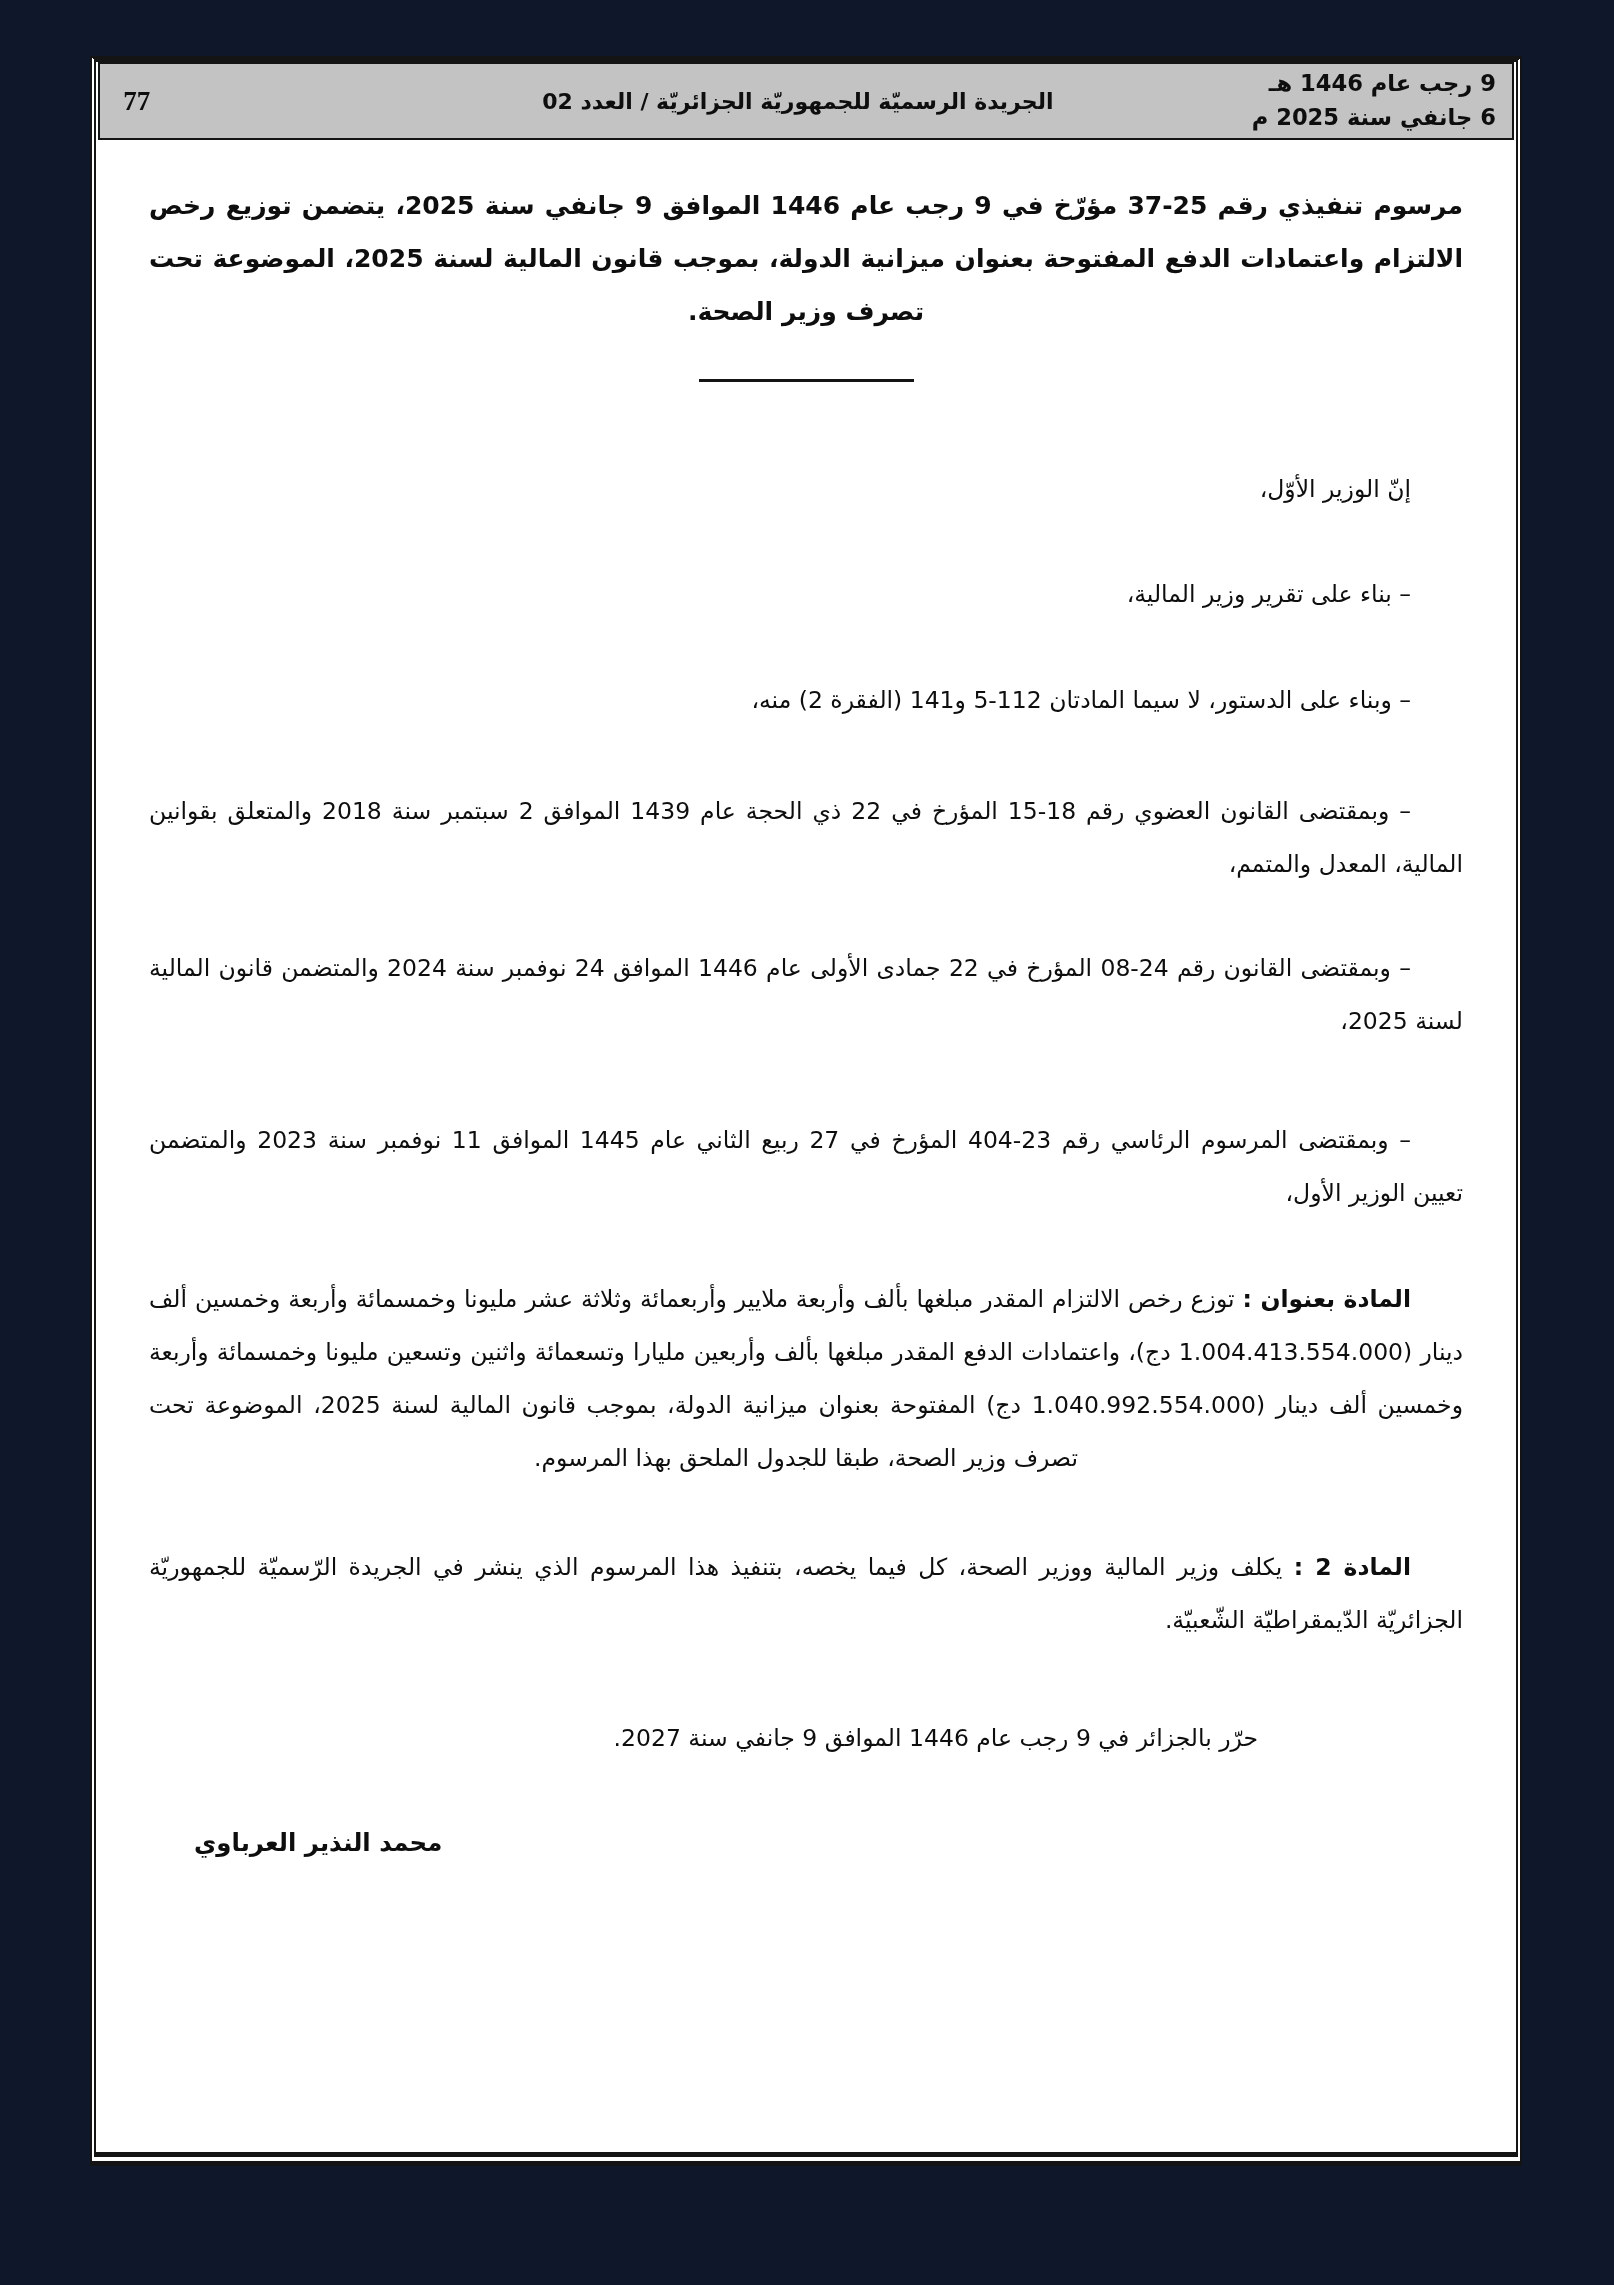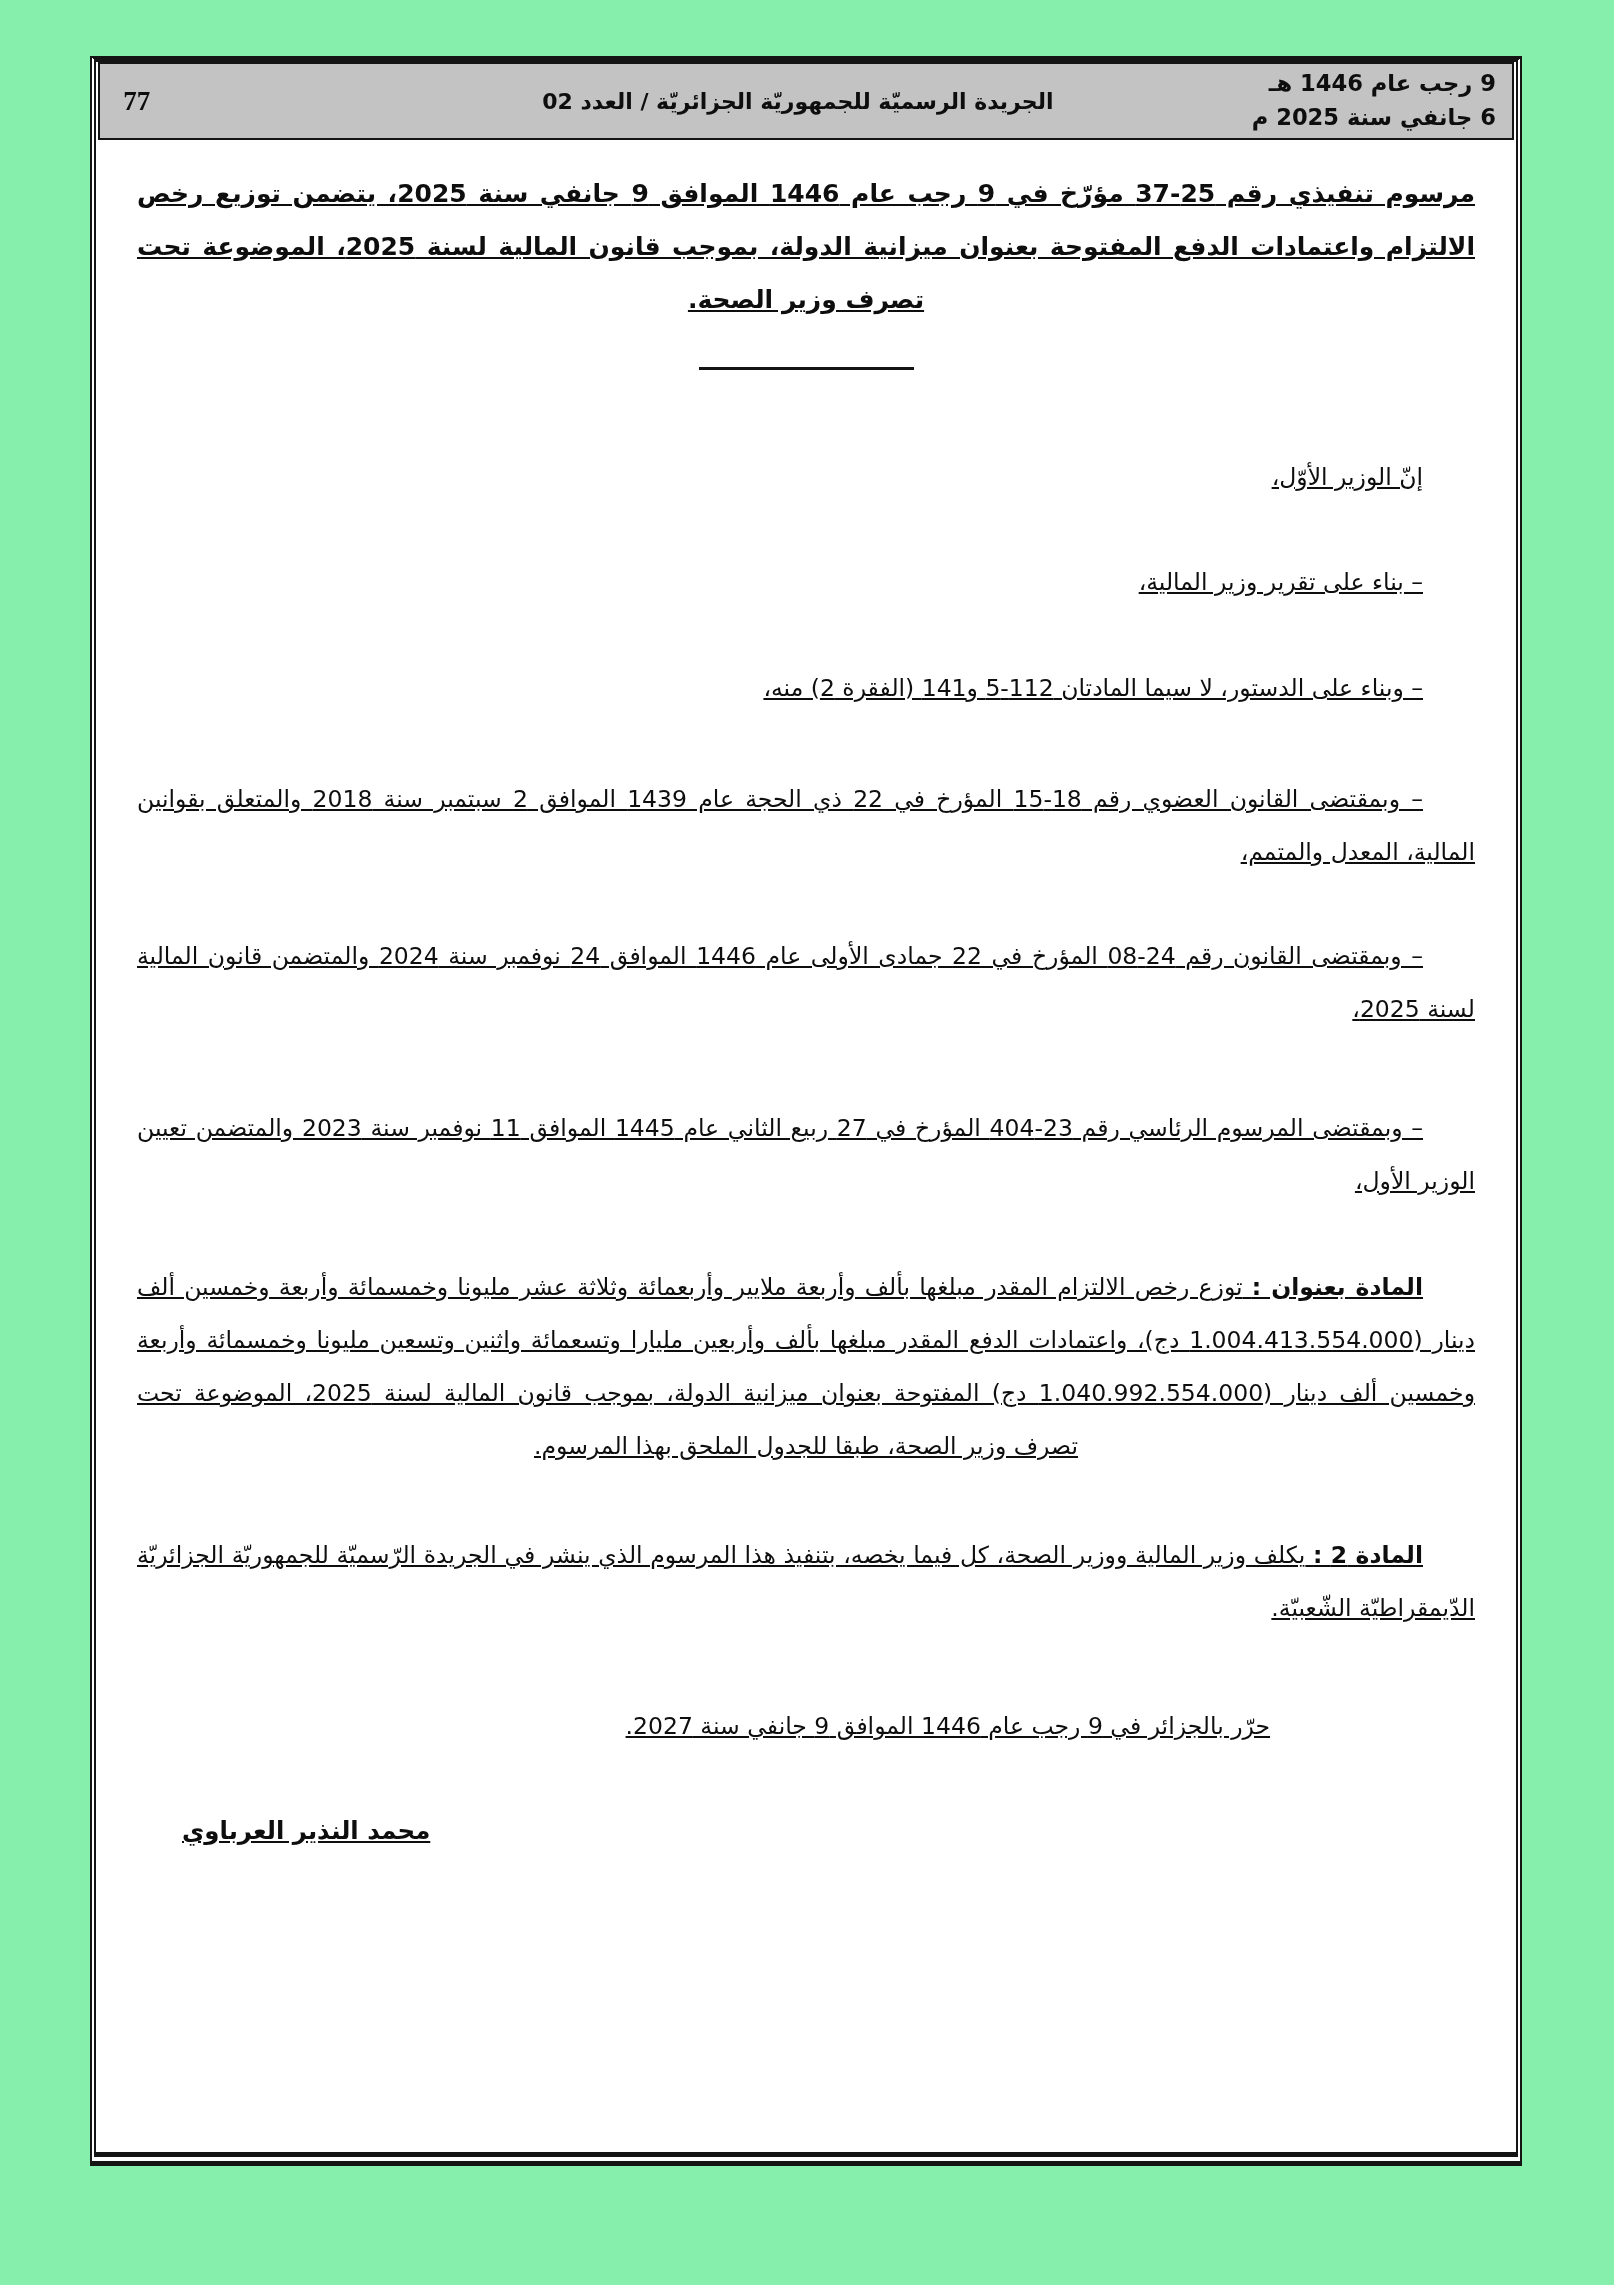--- a/index.html
+++ b/index.html
@@ -1,29 +1,29 @@
 <!DOCTYPE html>
 <html style="font-size:14.5px"><head>
 <meta charset="utf-8">
 <style>
   html,body{margin:0;padding:0;background:#fff;}
-  .page{position:relative;width:1615px;height:2285px;background:#86efac;overflow:hidden;
+  .page{position:relative;width:1615px;height:2285px;background:#0f172a;overflow:hidden;
         font-family:"DejaVu Sans",sans-serif;color:#0e0e0e;}
   .frame{position:absolute;left:90px;top:56px;width:1432px;height:2110px;box-sizing:border-box;
          border-top:6.3px solid #141414;border-bottom:14.5px double #141414;
          border-left:6.3px double #141414;border-right:6.3px double #141414;background:#fff;}
   .header-band{display:flex;direction:rtl;justify-content:space-between;align-items:center;
          background:#c3c3c3;border:2.7px solid #141414;margin:0 1.8px;height:78px;box-sizing:border-box;}
   .hdr-dates{width:299px;text-align:right;font-weight:bold;font-size:22.6px;line-height:1.5;
          padding-right:16.3px;direction:rtl;}
   .hdr-title{font-weight:bold;font-size:22px;direction:rtl;white-space:nowrap;}
   .hdr-num{width:299px;text-align:left;direction:ltr;font-family:"Liberation Serif",serif;
          font-weight:bold;font-size:27px;padding-left:23.5px;box-sizing:border-box;}
   .content{direction:rtl;padding:27px 41px 0 41px;font-size:23.5px;}
-  .content p{margin:0;line-height:53px;text-decoration:underline;}
+  .content p{margin:12px;line-height:53px;}
   .title-p{font-weight:bold;font-size:25px;line-height:52px;text-align:justify;text-align-last:center;}
   .sep{width:215px;height:2.7px;background:#141414;margin:41px auto 0 auto;}
   .pre-p{text-align:right;text-indent:52px;}
   .visa{text-align:justify;text-indent:52px;}
   .enact{font-weight:bold;text-align:right;padding-right:52px;}
   .art{text-align:justify;text-indent:52px;}
   .art-center-last{text-align:justify;text-align-last:center;text-indent:52px;}
   .art-label{font-weight:bold;}
   .issued{text-align:right;padding-right:205px;}
   .signature{font-weight:bold;text-align:left;padding-left:45px;font-size:24.4px;}

